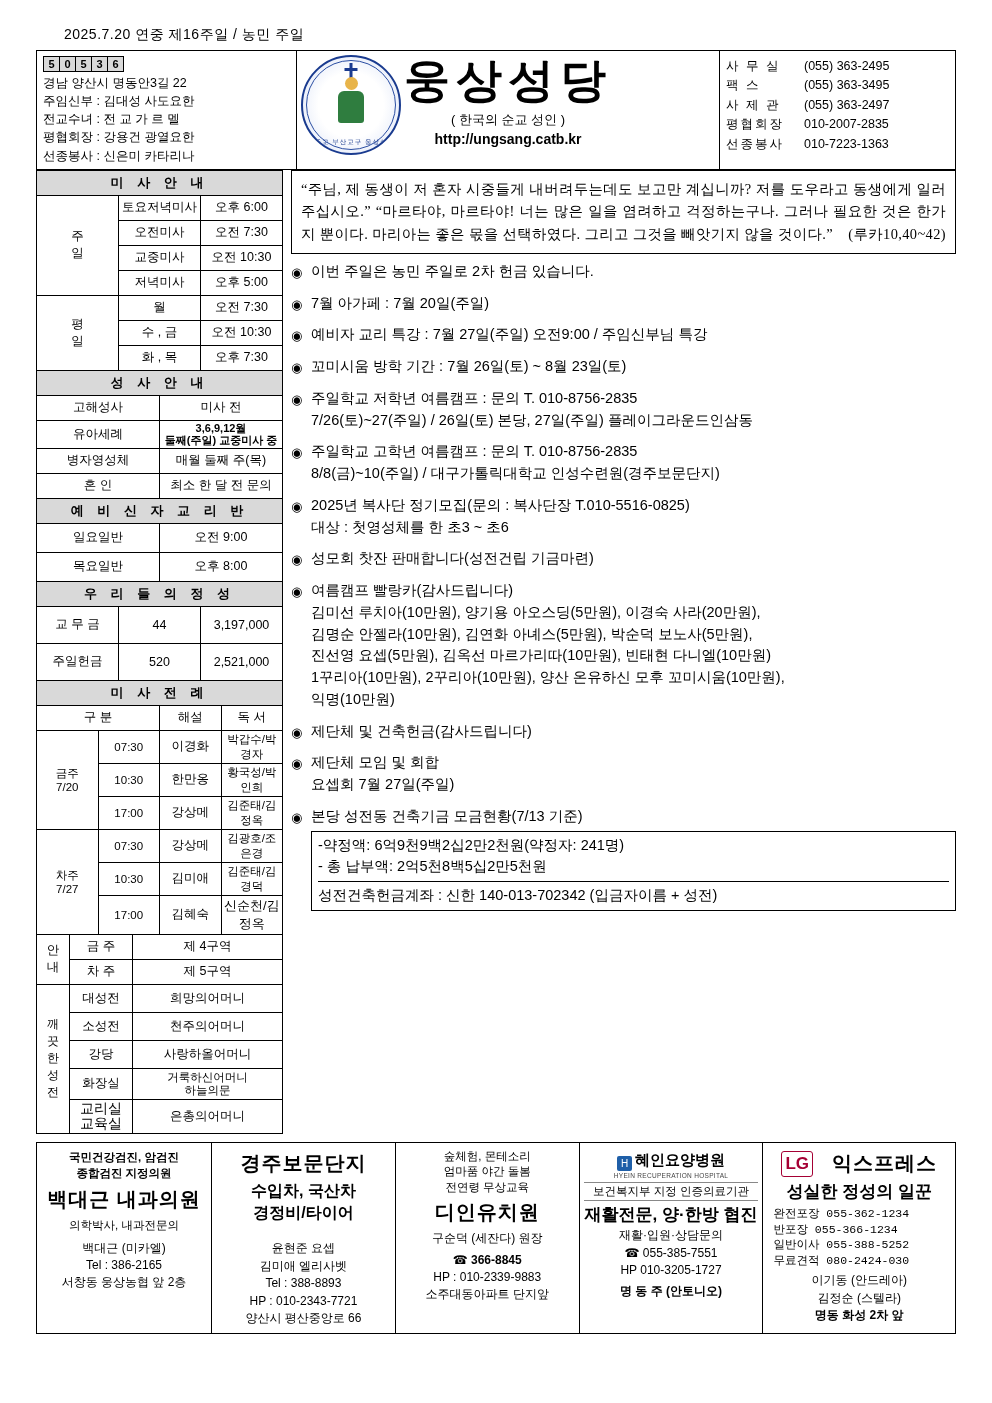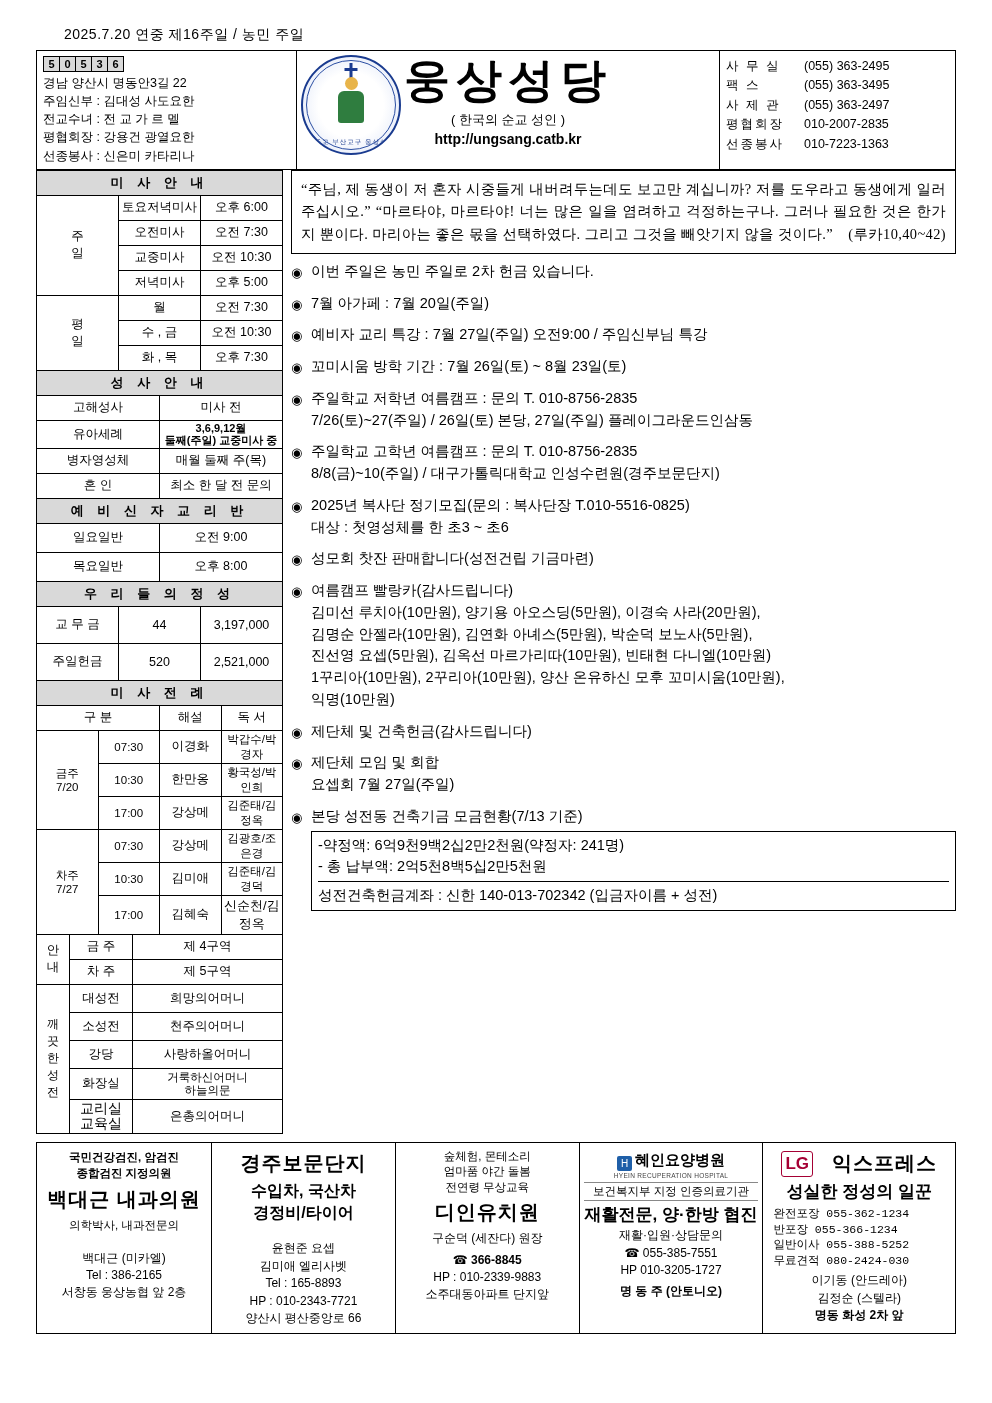--- a/index.html
+++ b/index.html
@@ -442,30 +442,30 @@
     </div>
   </div>
 
   <table class="sponsors bordered">
     <tbody>
         <tr>
       <td style="width:19%">
         <div class="small" style="font-weight:bold">국민건강검진, 암검진<br>종합검진 지정의원</div>
         <div class="sp-title" style="margin:3px 0">백대근 내과의원</div>
         <div class="small">의학박사, 내과전문의</div>
-        <div style="margin-top:16px">백대근 (미카엘)</div>
+        <div style="margin-top:6px">백대근 (미카엘)</div>
         <div>Tel : 386-2165</div>
         <div>서창동 웅상농협 앞 2층</div>
       </td>
 
       <td style="width:20%">
         <div class="sp-title">경주보문단지</div>
         <div style="font-size:16px;font-weight:bold;line-height:1.4;margin-top:2px">수입차, 국산차<br>경정비/타이어</div>
         <div style="margin-top:16px">윤현준 요셉<br>김미애 엘리사벳</div>
-        <div>Tel : 165-8893</div>
+        <div>Tel : 388-8893</div>
         <div>HP : 010-2343-7721</div>
         <div>양산시 평산중앙로 66</div>
       </td>
 
       <td style="width:20%">
         <div class="small tight">숲체험, 몬테소리<br>엄마품 야간 돌봄<br>전연령 무상교육</div>
         <div class="sp-title" style="margin:3px 0">디인유치원</div>
         <div>구순덕 (세잔다) 원장</div>
         <div style="font-weight:bold;margin-top:4px">☎ 366-8845</div>
         <div>HP : 010-2339-9883</div>

